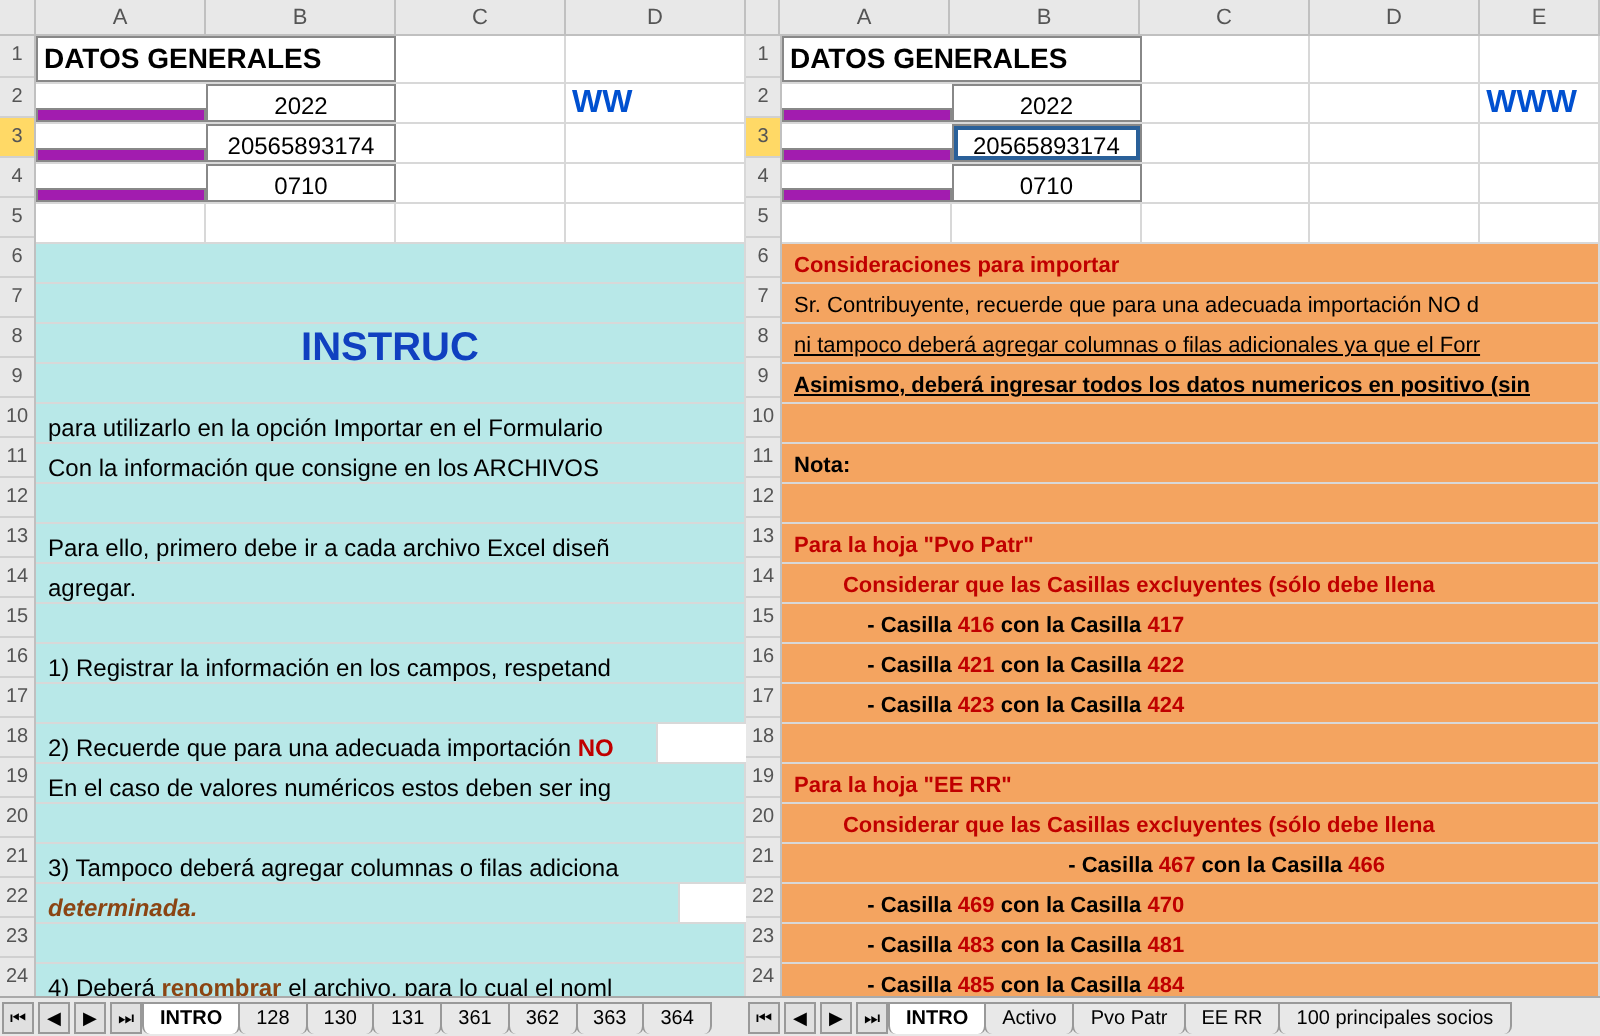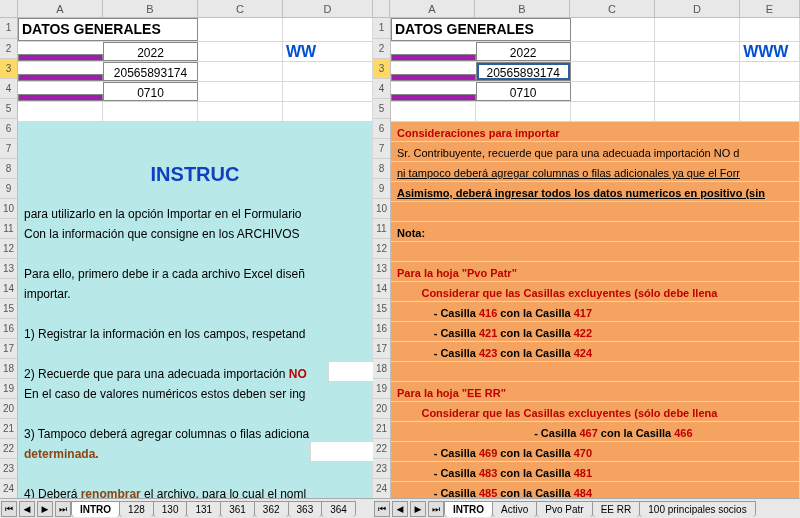--- a/index.html
+++ b/index.html
@@ -129,21 +129,21 @@
           <div class="row ">
             <div class="cell instr-area" style="width: 355px;">Con la información que consigne en los ARCHIVOS</div>
           </div>
           <div class="row ">
             <div class="cell instr-area" style="width: 355px;"></div>
           </div>
           <div class="row ">
             <div class="cell instr-area" style="width: 355px;">Para ello, primero debe ir a cada archivo Excel diseñ</div>
           </div>
           <div class="row ">
-            <div class="cell instr-area" style="width: 355px;">importar.</div>
+            <div class="cell instr-area" style="width: 355px;">agregar.</div>
           </div>
           <div class="row ">
             <div class="cell instr-area" style="width: 355px;"></div>
           </div>
           <div class="row ">
             <div class="cell instr-area" style="width: 355px;">1) Registrar la información en los campos, respetand</div>
           </div>
           <div class="row ">
             <div class="cell instr-area" style="width: 355px;"></div>
           </div>
@@ -153,21 +153,21 @@
           <div class="row ">
             <div class="cell instr-area" style="width: 355px;">En el caso de valores numéricos estos deben ser ing</div>
           </div>
           <div class="row ">
             <div class="cell instr-area" style="width: 355px;"></div>
           </div>
           <div class="row ">
             <div class="cell instr-area" style="width: 355px;">3) Tampoco deberá agregar columnas o filas adiciona</div>
           </div>
           <div class="row ">
-            <div class="cell instr-area" style="width: 293px;"><span class="brown">determinada.</span></div>
+            <div class="cell instr-area" style="width: 322px; font-style: italic;"><span class="brown">determinada.</span></div>
           </div>
           <div class="row ">
             <div class="cell instr-area" style="width: 355px;"></div>
           </div>
           <div class="row ">
             <div class="cell instr-area" style="width: 355px;">4) Deberá <span class="brown u">renombrar </span>el archivo, para lo cual el noml</div>
           </div>
         </div>
     </div>
   </div>

